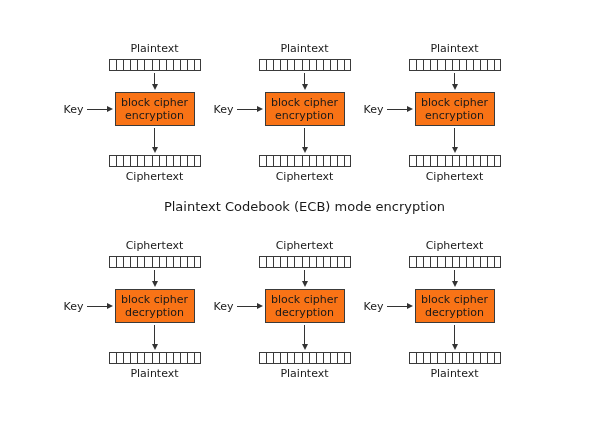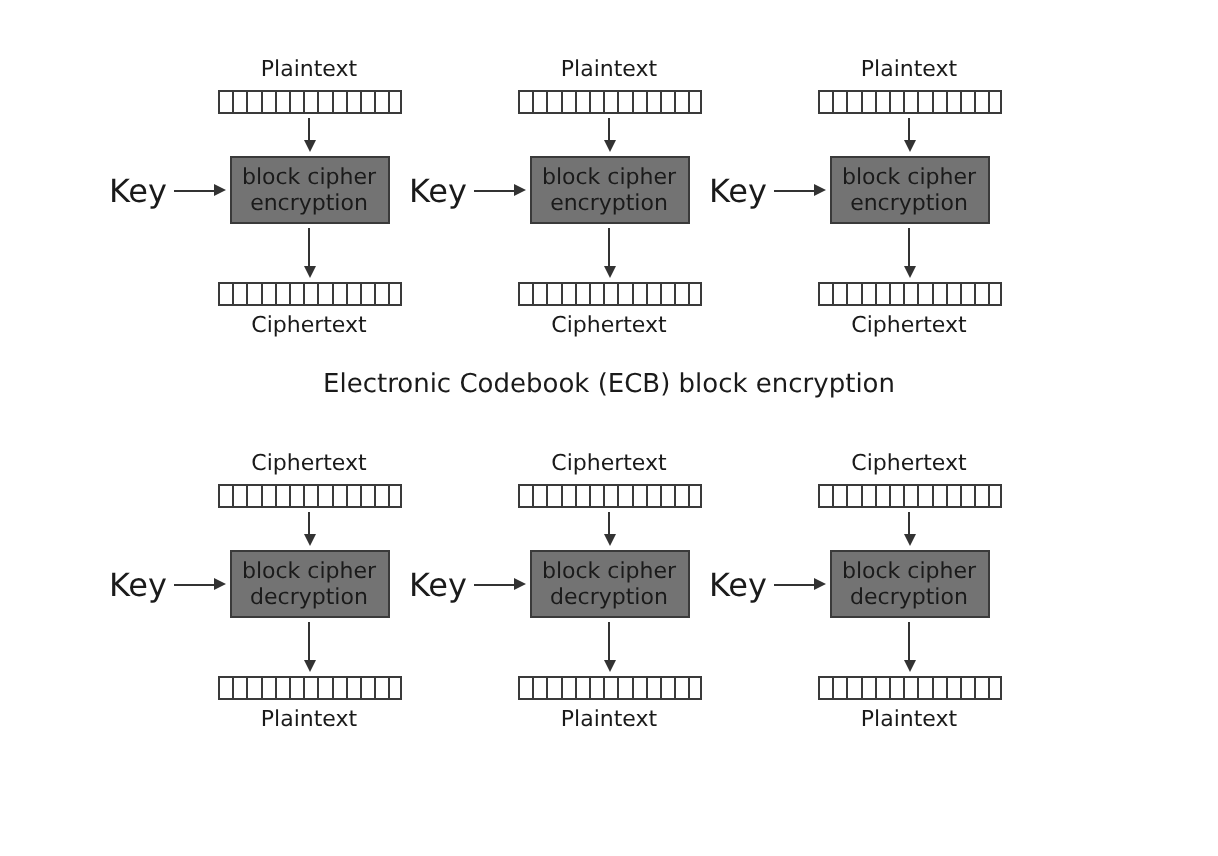--- a/index.html
+++ b/index.html
@@ -4,21 +4,21 @@
 <style>
   * { box-sizing: border-box; }
   html, body { margin: 0; padding: 0; }
   body {
     width: 609px; height: 428px;
     background: #ffffff;
     color: #1a1a1a;
     font-family: "DejaVu Sans", "Liberation Sans", sans-serif;
     overflow: hidden;
   }
-  .canvas { padding-top: 28px; }
+  .canvas { padding-top: 42px; }
   .section { margin-bottom: 24px; }
   .row { display: flex; justify-content: center; gap: 28px; }
 
   .unit {
     position: relative;
     width: 122px;
     display: flex; flex-direction: column; align-items: center;
   }
 
   .io-label { font-size: 11px; line-height: 14px; margin-bottom: 3px; white-space: nowrap; }
@@ -42,35 +42,35 @@
     border-left: 3.5px solid transparent;
     border-right: 3.5px solid transparent;
     border-top: 6px solid #333;
   }
   .arrow-down.a1 { height: 17px; }
   .arrow-down.a2 { height: 25px; }
 
   .cipher-box {
     width: 80px; height: 34px;
     border: 1px solid #3a3a3a;
-    background: #737373;
+    background: #f97316;
     display: flex; flex-direction: column;
     align-items: center; justify-content: center;
     font-size: 11px; line-height: 13px; text-align: center;
   }
 
   .key-row {
     position: absolute;
     top: 59px;
     right: calc(50% + 42px);
     height: 16px;
     display: flex; align-items: center;
     white-space: nowrap;
   }
-  .key-label { font-size: 16px; margin-right: 3px; }
+  .key-label { font-size: 11px; margin-right: 3px; }
   .arrow-right { display: inline-flex; align-items: center; }
   .arrow-right .shaft { width: 20px; height: 1px; background: #333; display: inline-block; }
   .arrow-right .head {
     width: 0; height: 0; display: inline-block;
     border-top: 3.5px solid transparent;
     border-bottom: 3.5px solid transparent;
     border-left: 6px solid #333;
   }
 
   .caption { text-align: center; font-size: 13px; line-height: 16px; margin-top: 15px; }
@@ -155,21 +155,21 @@
         <div class="key-row">
           <span class="key-label">Key</span>
           <span class="arrow-right">
               <span class="shaft"></span>
               <span class="head"></span>
             </span>
         </div>
       </div>
 
     </div>
-    <div class="caption">Electronic Codebook (ECB) block encryption</div>
+    <div class="caption">Plaintext Codebook (ECB) mode encryption</div>
   </div>
 
   <div class="section">
     <div class="row">
 
       <div class="unit">
         <div class="io-label">Ciphertext</div>
         <div class="data-block"></div>
         <div class="arrow-down a1">
             <div class="shaft"></div>

